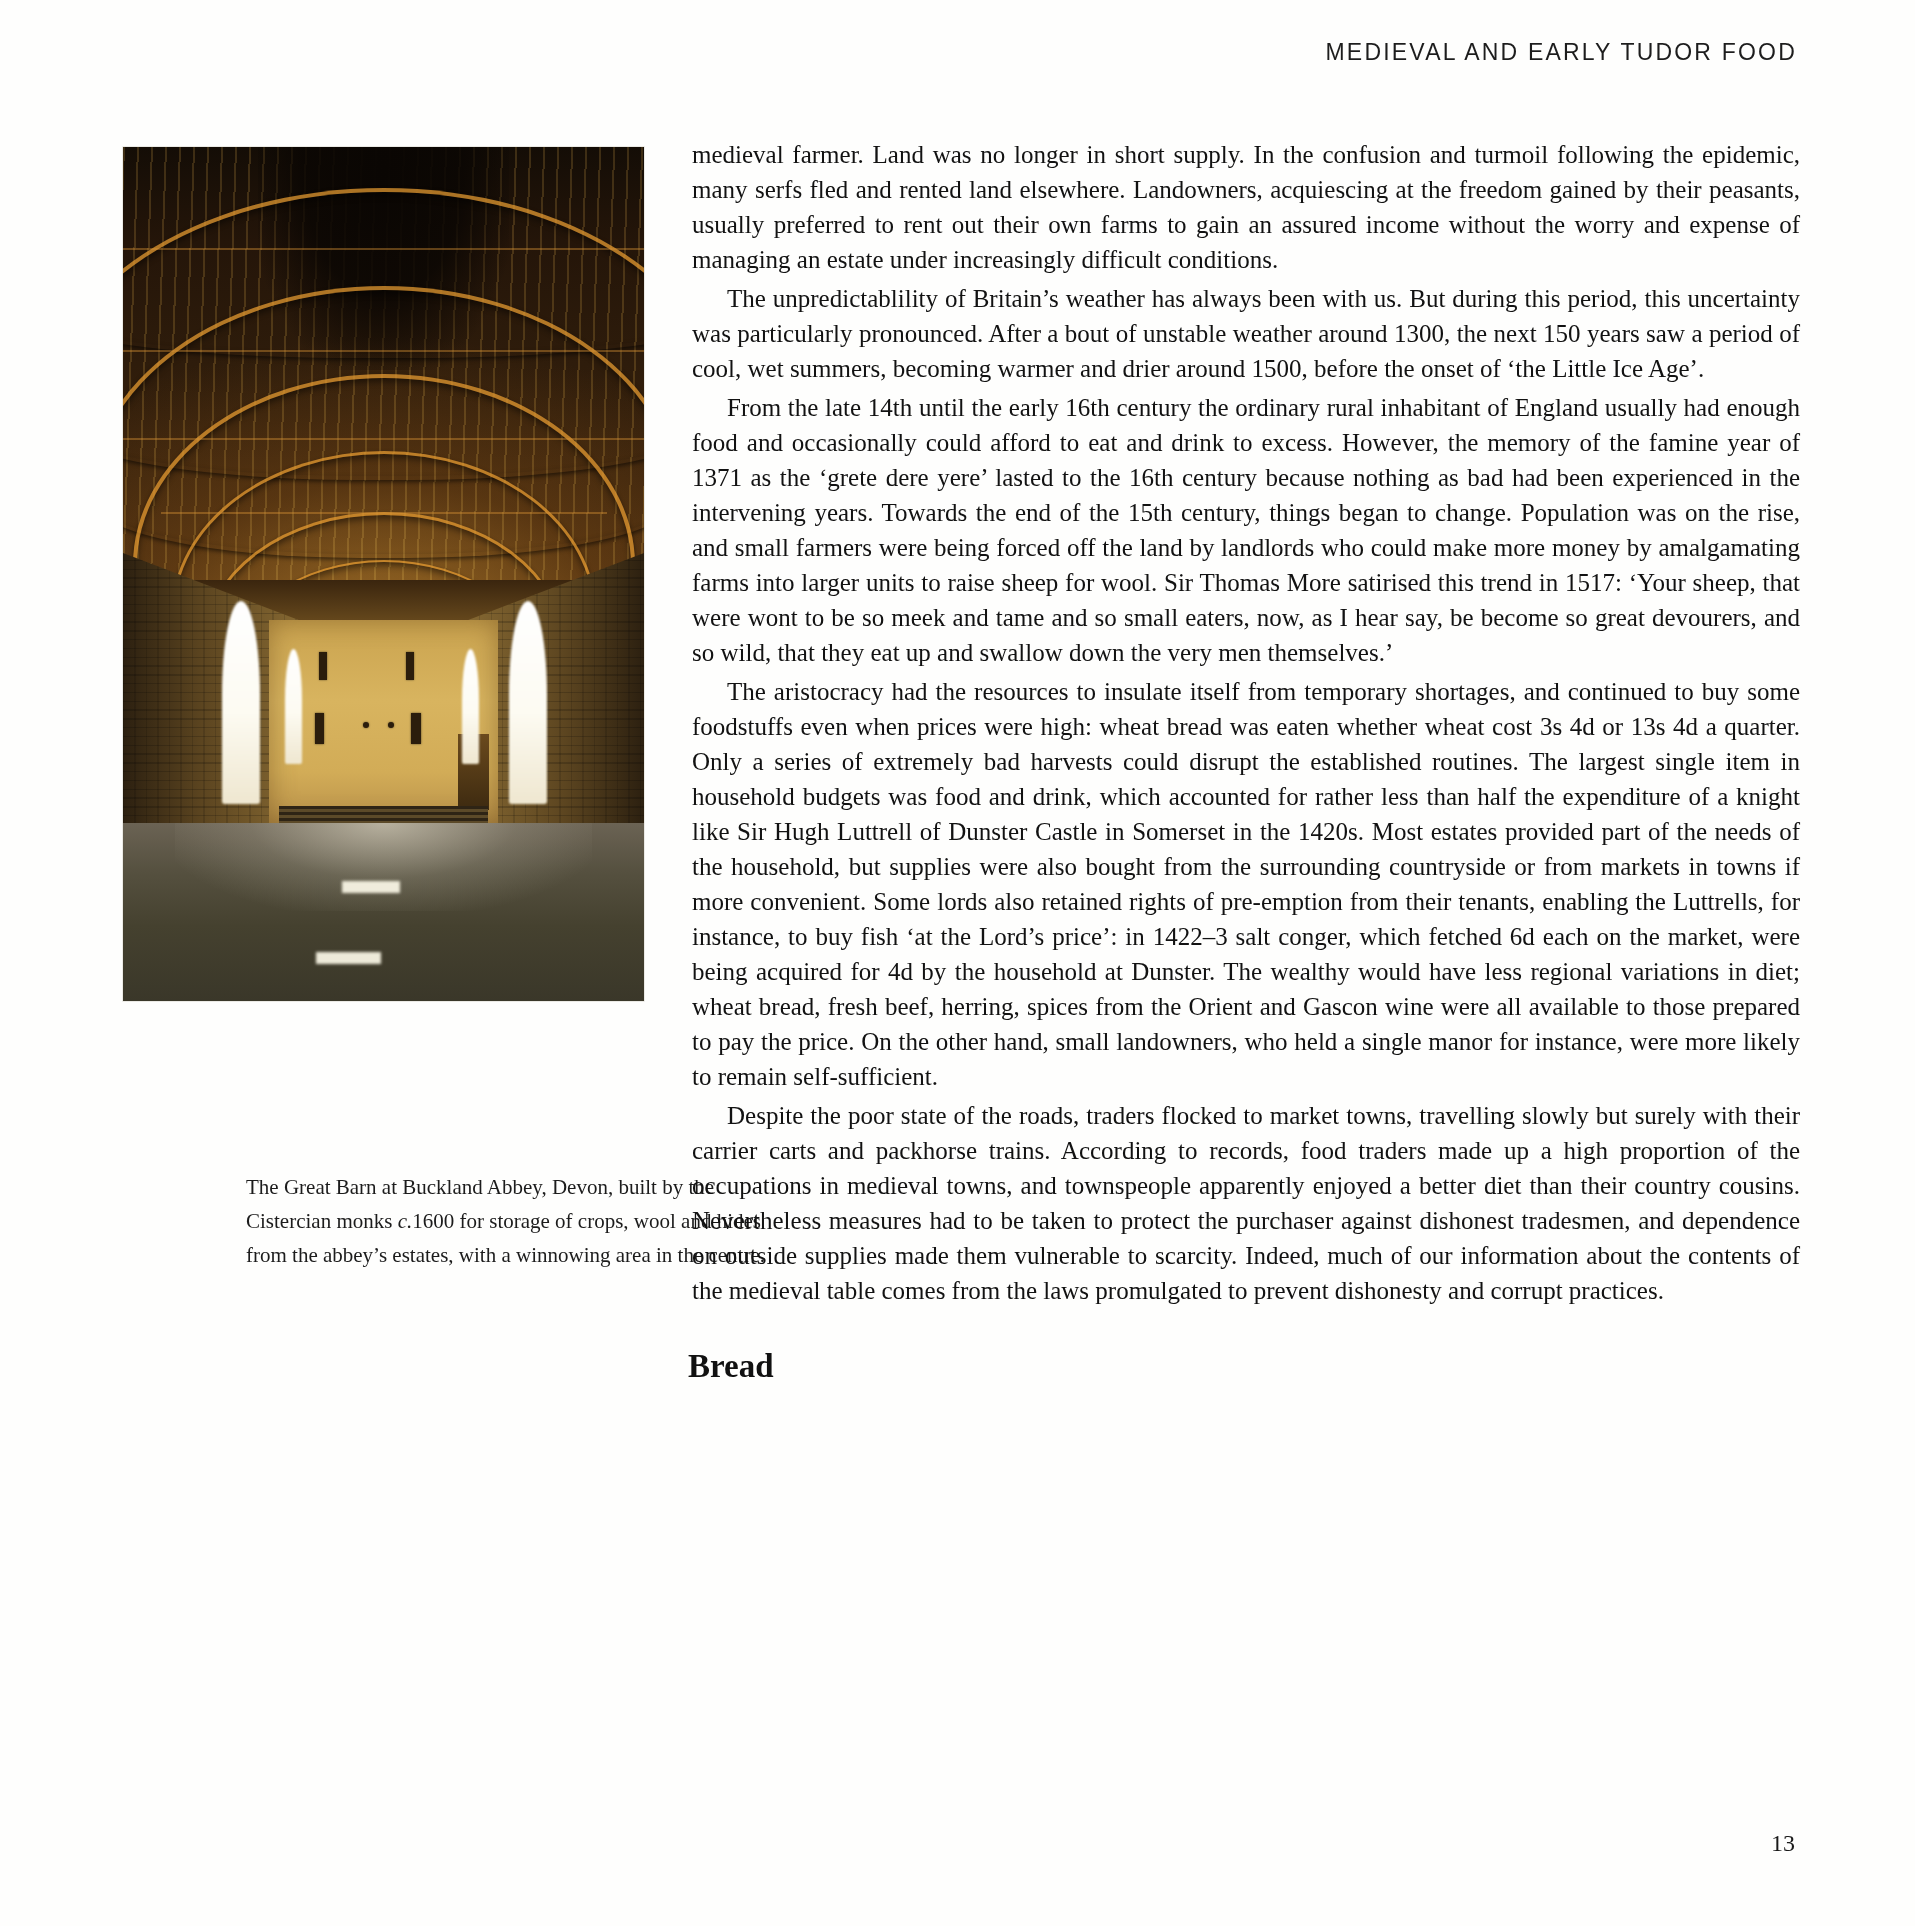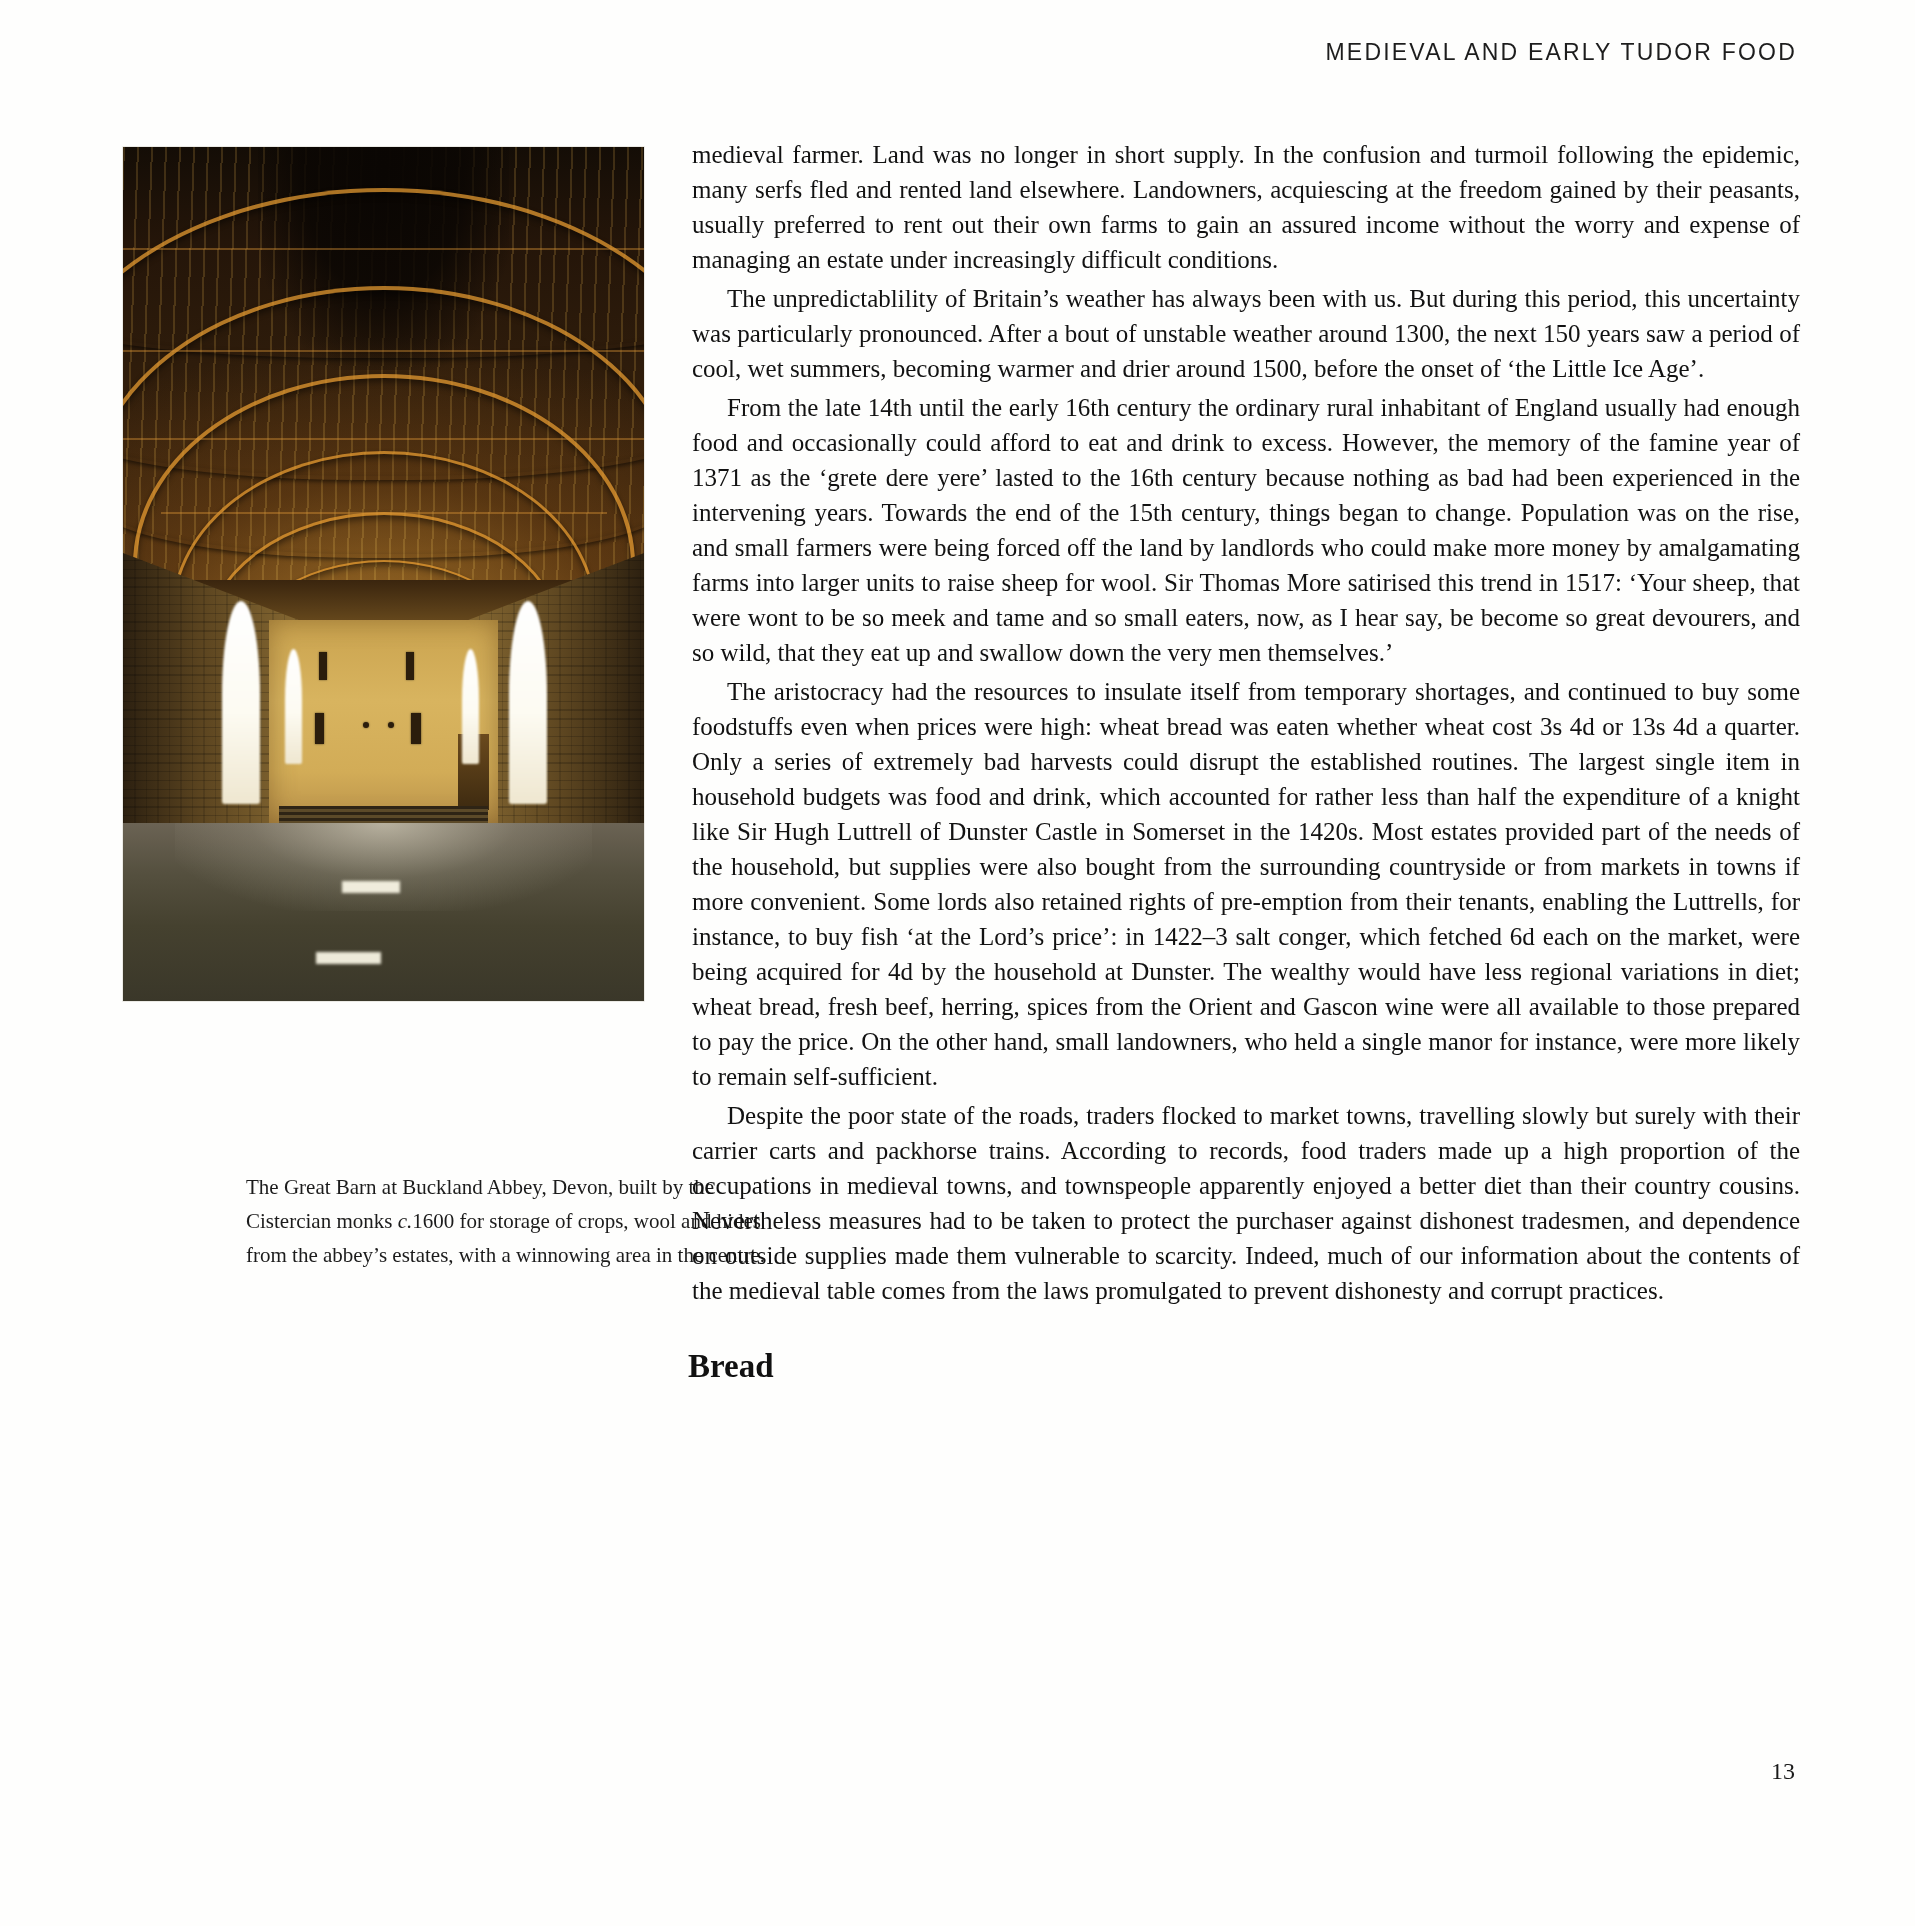--- a/index.html
+++ b/index.html
@@ -218,21 +218,21 @@
     font-weight: bold;
     line-height: 1;
     color: #111;
     font-family: "Liberation Serif", "DejaVu Serif", serif;
   }
 
   
   .folio {
     position: absolute;
     right: 120px;
-    top: 1758px;
+    top: 1830px;
     font-size: 24px;
     color: #1a1a1a;
   }
 </style>
 </head>
 <body>
 
 <div id="page">
 
   <div class="running-head">MEDIEVAL AND EARLY TUDOR FOOD</div>

